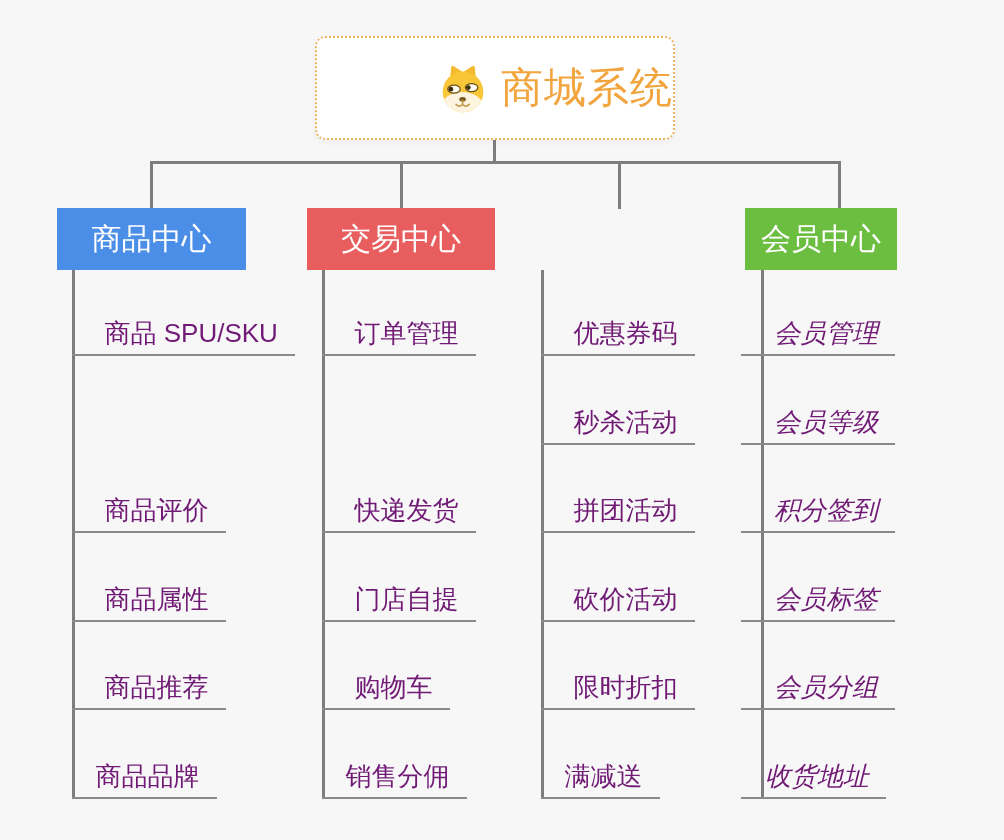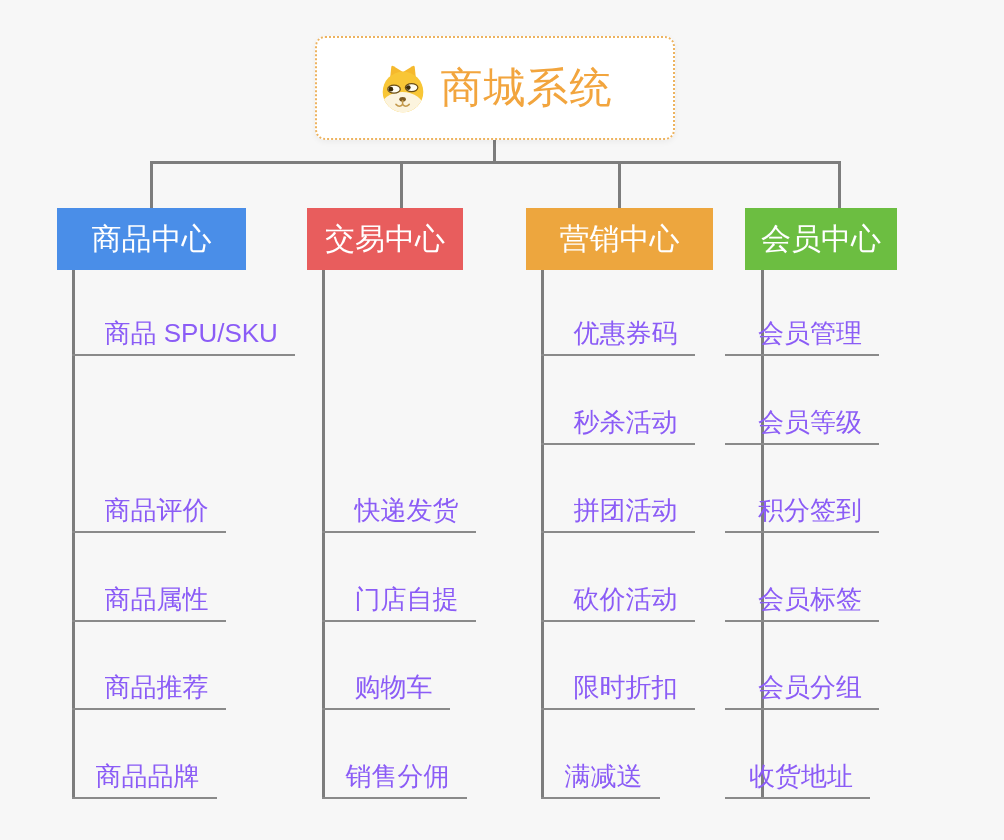--- a/index.html
+++ b/index.html
@@ -56,43 +56,43 @@
     position: absolute;
     top: 208px;
     height: 62px;
     border-radius: 0;
     display: flex;
     align-items: center;
     justify-content: center;
     cursor: pointer;
   }
   .branch-0 { left: 57px;  width: 189px; background: #4A8EE8; }
-  .branch-1 { left: 307px; width: 156px; background: #E85D5D; }
+  .branch-1 { left: 307px; width: 188px; background: #E85D5D; }
   .branch-2 { left: 526px; width: 187px; background: #EDA63E; }
   .branch-3 { left: 745px; width: 152px; background: #6CBE41; }
   .branch-label {
     color: #FFFFFF;
     font-size: 30px;
     white-space: nowrap;
   }
   
   .leaf {
     position: absolute;
     white-space: nowrap;
     font-size: 26px;
     line-height: 30px;
-    color: #8b5cf6;
+    color: #701a75;
     padding: 0 17px 6px 33px;
     border-bottom: 2px solid #8A8A8A;
     cursor: pointer;
   }
   .col-0 { left: 71.5px; }
   .col-1 { left: 321.5px; }
   .col-2 { left: 540.5px; }
-  .col-3 { left: 725px; }
+  .col-3 { left: 741px; font-style: italic; }
   .row-0 { top: 318px; }
   .row-1 { top: 407px; }
   .row-2 { top: 495px; }
   .row-3 { top: 584px; }
   .row-4 { top: 672px; }
   .row-5 { top: 761px; padding-left: 24px; }
 </style>
 </head>
 <body>
 
@@ -102,21 +102,21 @@
   <div class="line hline"></div>
   <div class="line drop drop-0"></div>
   <div class="line drop drop-1"></div>
   <div class="line drop drop-2"></div>
   <div class="line drop drop-3"></div>
   <div class="line trunk trunk-0"></div>
   <div class="line trunk trunk-1"></div>
   <div class="line trunk trunk-2"></div>
   <div class="line trunk trunk-3"></div>
 
-  <div class="root-node" style="border-color: rgb(237, 179, 95);">
+  <div class="root-node" style="border-color: rgb(237, 179, 95); justify-content: flex-end;">
     <svg class="dog-icon" viewBox="0 0 64 68" xmlns="http://www.w3.org/2000/svg" aria-hidden="true">
       <path d="M15 26 L17 7 Q17.5 4.5 20 6 L33 14 Z" fill="#F5B92D"></path>
       <path d="M49 26 L47 7 Q46.5 4.5 44 6 L31 14 Z" fill="#F5B92D"></path>
       <circle cx="32" cy="39" r="26" fill="#F8C636"></circle>
       <clipPath id="headclip">
           <circle cx="32" cy="39" r="26"></circle>
         </clipPath>
       <g clip-path="url(#headclip)">
         <ellipse cx="31" cy="60" rx="28" ry="21" fill="#FCF4DE"></ellipse>
       </g>
@@ -130,33 +130,31 @@
     </svg>
     <span class="root-label" style="color: rgb(242, 165, 62);">商城系统</span>
   </div>
 
   <div class="branch-node branch-0" style="background-color: rgb(74, 142, 232);">
     <span class="branch-label">商品中心</span>
   </div>
   <div class="branch-node branch-1" style="background-color: rgb(232, 93, 93);">
     <span class="branch-label">交易中心</span>
   </div>
-  <div class="branch-node branch-2" style="background-color: rgb(237, 166, 62);">
-    <span class="branch-label">营销中心</span>
-  </div>
   <div class="branch-node branch-3" style="background-color: rgb(108, 190, 65);">
     <span class="branch-label">会员中心</span>
   </div>
 
   <div class="leaf col-0 row-0">商品 SPU/SKU</div>
   <div class="leaf col-0 row-2">商品评价</div>
   <div class="leaf col-0 row-3">商品属性</div>
   <div class="leaf col-0 row-4">商品推荐</div>
   <div class="leaf col-0 row-5">商品品牌</div>
 
+  <div class="leaf col-1 row-0">订单管理</div>
   <div class="leaf col-1 row-2">快递发货</div>
   <div class="leaf col-1 row-3">门店自提</div>
   <div class="leaf col-1 row-4">购物车</div>
   <div class="leaf col-1 row-5">销售分佣</div>
 
   <div class="leaf col-2 row-0">优惠券码</div>
   <div class="leaf col-2 row-1">秒杀活动</div>
   <div class="leaf col-2 row-2">拼团活动</div>
   <div class="leaf col-2 row-3">砍价活动</div>
   <div class="leaf col-2 row-4">限时折扣</div>

